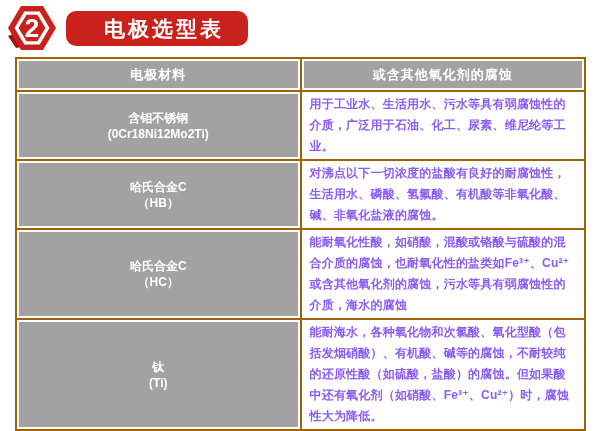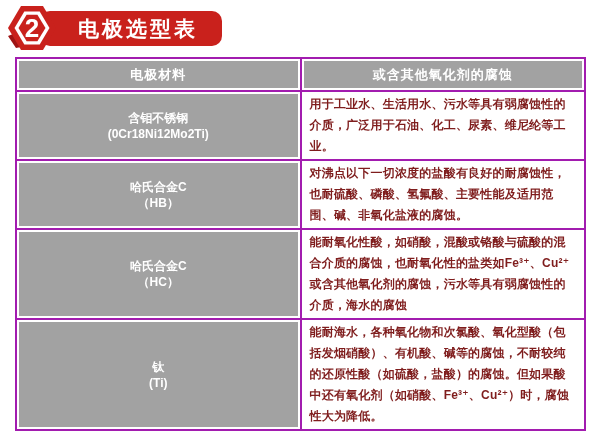--- a/index.html
+++ b/index.html
@@ -4,53 +4,53 @@
 <style>
   html,body{margin:0;padding:0;}
   body{
     width:600px;height:431px;background:#ffffff;overflow:hidden;
     font-family:"Liberation Sans","DejaVu Sans",sans-serif;
     position:relative;
   }
   
   .header{position:relative;height:56px;}
   .ribbon{
-    position:absolute;left:40px;top:11px;width:182px;height:35px;
+    position:absolute;left:66px;top:11px;width:182px;height:35px;
     background:#c9211c;border-radius:10px;
     display:flex;align-items:center;justify-content:center;
   }
   .ribbon-text{
     color:#ffffff;font-weight:bold;font-size:21px;letter-spacing:3px;
     padding-left:14px;
   }
   .badge{position:absolute;left:6px;top:2px;width:52px;height:52px;z-index:2;}
   .badge svg{display:block;}
   
   .etable{
     position:absolute;left:15px;top:57px;width:571px;
     border-collapse:collapse;table-layout:fixed;
   }
   .etable td{
-    border:2px solid #a21caf;vertical-align:middle;
+    border:2px solid #a16207;vertical-align:middle;
     padding:2px 8px;box-sizing:border-box;
   }
   .etable .cell-gray{
     background:#a2a2a2;color:#ffffff;font-weight:bold;text-align:center;
     font-size:12px;line-height:16px;
     box-shadow:inset 0 0 0 2px #ffffff;
     width:128px;
     margin-top:18px;
   }
   .etable .cell-head{
     background:#a2a2a2;color:#ffffff;font-weight:bold;text-align:center;
     font-size:13px;letter-spacing:1px;
     box-shadow:inset 0 0 0 2px #ffffff;
   }
   .etable .cell-desc{
-    background:#ffffff;color:#7f1d1d;font-size:12px;line-height:21px;
+    background:#ffffff;color:#8b5cf6;font-size:12px;line-height:21px;
     text-align:left;letter-spacing:0.2px;font-weight:bold;
   }
   .mat-code{display:block;}
   .mat-code:empty{display:none;}
 </style>
 </head>
 <body>
 
 <div class="header">
   <div class="ribbon">
@@ -78,21 +78,21 @@
       <span class="mat-name">含钼不锈钢</span>
       <span class="mat-code">(0Cr18Ni12Mo2Ti)</span>
     </td>
     <td class="cell-desc">用于工业水、生活用水、污水等具有弱腐蚀性的介质，广泛用于石油、化工、尿素、维尼纶等工业。</td>
   </tr>
   <tr style="height:45px;">
     <td class="cell-gray">
       <span class="mat-name">哈氏合金C</span>
       <span class="mat-code">（HB）</span>
     </td>
-    <td class="cell-desc">对沸点以下一切浓度的盐酸有良好的耐腐蚀性，也耐硫酸、磷酸、氢氟酸、主要性能及适用范围、碱、非氧化盐液的腐蚀。</td>
+    <td class="cell-desc">对沸点以下一切浓度的盐酸有良好的耐腐蚀性，生活用水、磷酸、氢氟酸、有机酸等非氧化酸、碱、非氧化盐液的腐蚀。</td>
   </tr>
   <tr style="height:66px;">
     <td class="cell-gray">
       <span class="mat-name">哈氏合金C</span>
       <span class="mat-code">（HC）</span>
     </td>
     <td class="cell-desc">能耐氧化性酸，如硝酸，混酸或铬酸与硫酸的混合介质的腐蚀，也耐氧化性的盐类如Fe³⁺、Cu²⁺或含其他氧化剂的腐蚀，污水等具有弱腐蚀性的介质，海水的腐蚀</td>
   </tr>
   <tr style="height:72px;">
     <td class="cell-gray">

